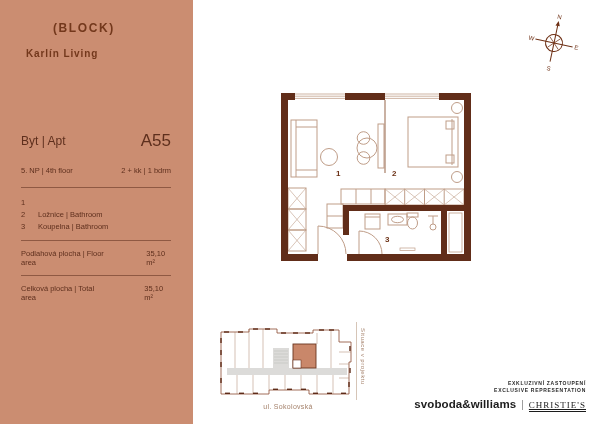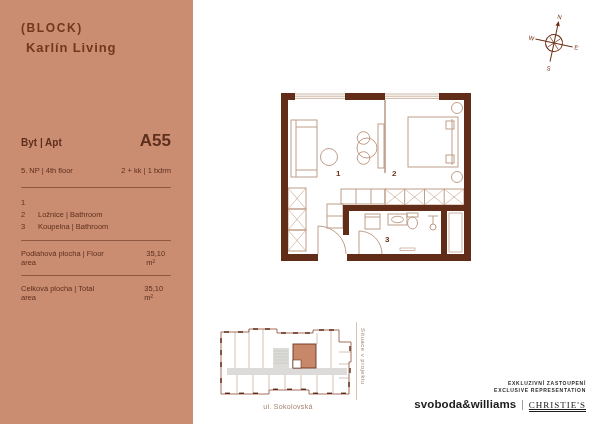--- a/index.html
+++ b/index.html
@@ -7,26 +7,26 @@
   body {
     position:relative; overflow:hidden; background:#ffffff;
     font-family:"Liberation Sans", sans-serif;
   }
   
   .panel {
     position:absolute; left:0; top:0; width:193px; height:424px;
     background:#cb8d71; color:#5e2f1d;
   }
   .logo { position:absolute; left:21px; top:22px; color:#73381c; font-weight:bold; line-height:12px; }
-  .logo .l1 { font-size:12px; letter-spacing:1.6px; }
-  .logo .l2 { font-size:13px; letter-spacing:0.9px; padding-left:5px; margin-top:8px; }
+  .logo .l1 { font-size:12px; letter-spacing:1.6px;margin-left:32px; }
+  .logo .l2 { font-size:10px; letter-spacing:0.9px; padding-left:5px; margin-top:14px; }
   .info { position:absolute; left:21px; top:133px; width:150px; }
   .apt-row { display:flex; justify-content:space-between; align-items:flex-end; }
-  .apt-label { font-weight:bold; font-size:10px; }
-  .apt-code { font-weight:bold; font-size:17px; line-height:15px; }
+  .apt-label { font-weight:normal; font-size:12px; }
+  .apt-code { font-weight:normal; font-size:17px; line-height:15px; }
   .floor-row { display:flex; justify-content:space-between; font-size:7.5px; margin-top:18px; }
   .rule { height:1px; background:rgba(94,47,29,0.55); border:none; }
   .r1 { margin:12px 0 9px 0; }
   .r2 { margin:7px 0 8px 0; }
   .r3 { margin:8px 0 8px 0; }
   .legend { font-size:7.5px; }
   .legend-row { display:flex; line-height:12px; }
   .legend-num { width:17px; }
   .area-row { display:flex; justify-content:space-between; font-size:7.5px;gap:42px; }
   

